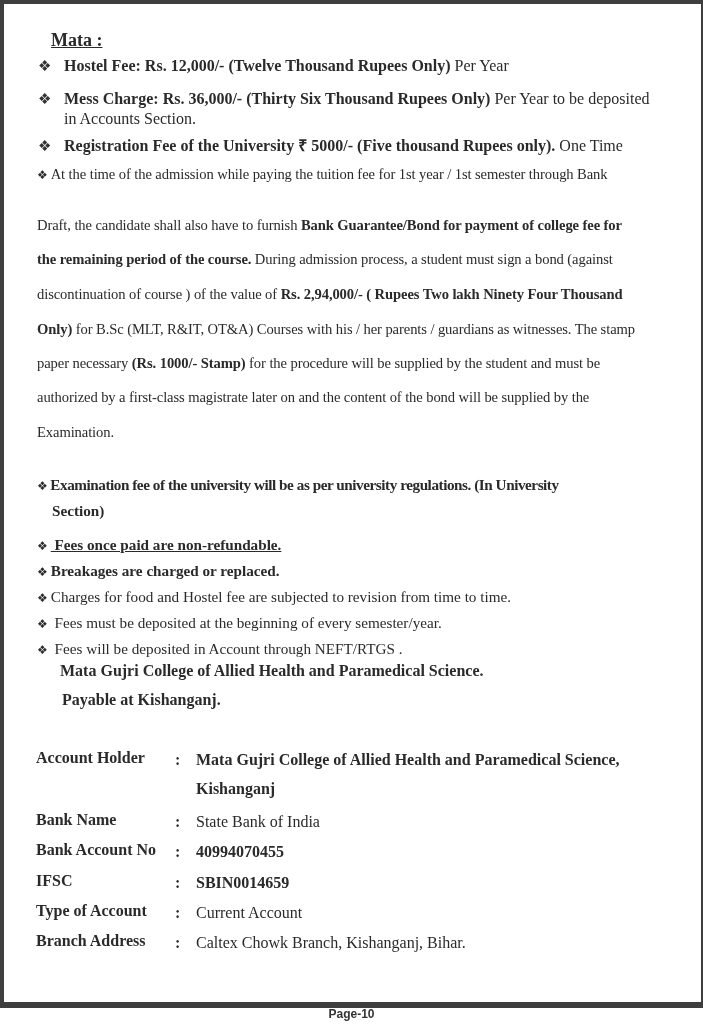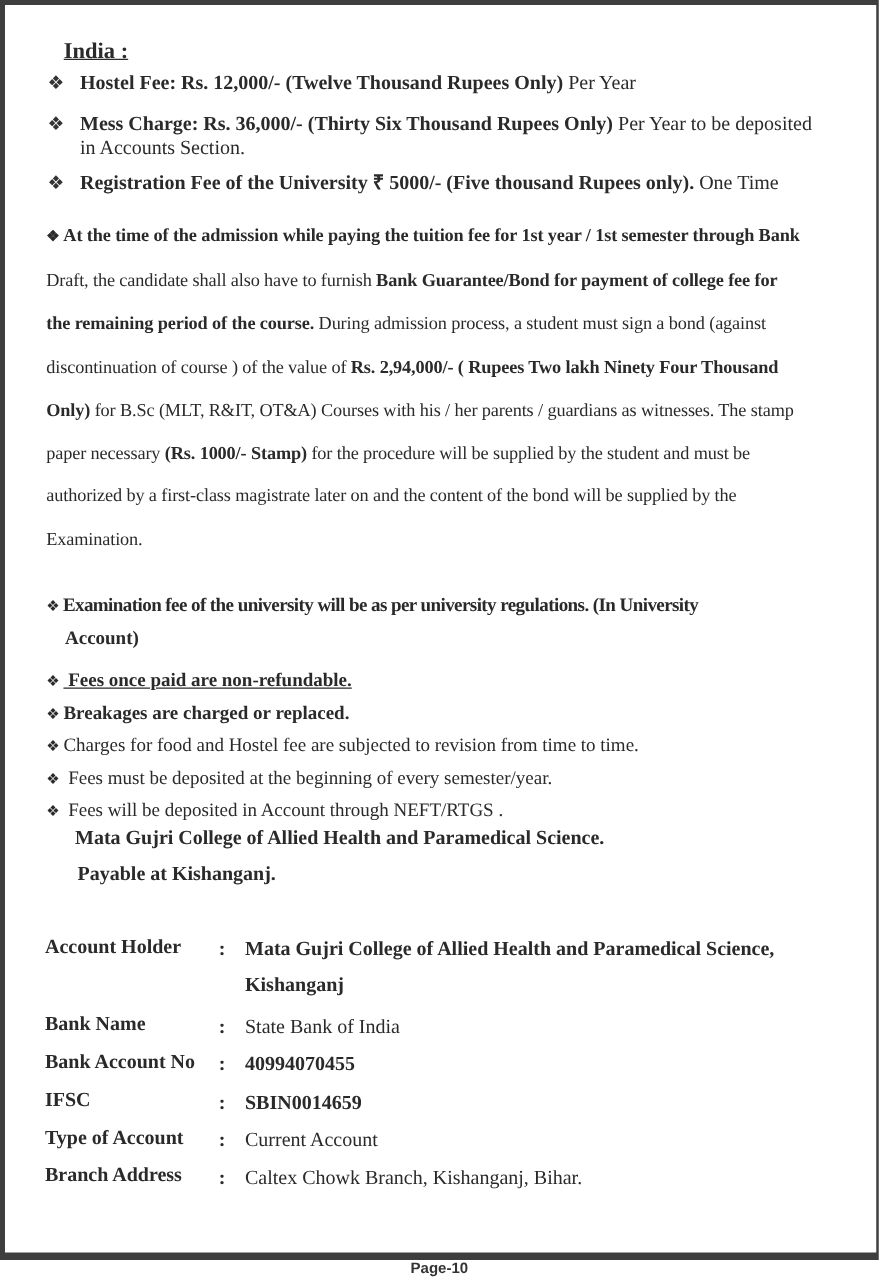--- a/index.html
+++ b/index.html
@@ -23,47 +23,47 @@
   .acct-colon { font-size:16px; font-weight:bold; left:175px; }
   .acct-value { font-size:16px; left:196px; }
   .page-no { left:0; width:703px; top:1007px; text-align:center;
              font-family:"Liberation Sans", sans-serif; font-weight:bold; font-size:12px; color:#333; }
 </style>
 </head>
 <body>
 
 <div class="frame"></div>
 
-<div class="abs note-title">India :</div>
+<div class="abs note-title">Mata :</div>
 
 <div class="abs fee" style="left:38px; top:57px;">
   <span class="bullet">❖</span><span class="b">Hostel Fee: Rs. 12,000/- (Twelve Thousand Rupees Only)</span><span> Per Year</span>
 </div>
 <div class="abs fee" style="left:38px; top:90px;">
   <span class="bullet">❖</span><span class="b">Mess Charge: Rs. 36,000/- (Thirty Six Thousand Rupees Only)</span><span> Per Year to be deposited</span>
 </div>
 <div class="abs fee" style="left:64px; top:110px;">in Accounts Section.</div>
 <div class="abs fee" style="left:38px; top:134px;">
   <span class="bullet">❖</span><span class="b">Registration Fee of the University ₹ 5000/- (Five thousand Rupees only).</span><span> One Time</span>
 </div>
 
 <div id="bond">
-    <div class="abs para" style="left: 37px; top: 181px; font-weight: bold;"><span style="font-size: 12px; margin-right: 3px;">❖</span><span>At the time of the admission while paying the tuition fee for 1st year / 1st semester through Bank</span></div>
+    <div class="abs para" style="left: 37px; top: 166px;"><span style="font-size: 12px; margin-right: 3px;">❖</span><span>At the time of the admission while paying the tuition fee for 1st year / 1st semester through Bank</span></div>
     <div class="abs para" style="left: 37px; top: 217px;"><span>Draft, the candidate shall also have to furnish </span><span class="b">Bank Guarantee/Bond for payment of college fee for</span></div>
     <div class="abs para" style="left: 37px; top: 251px;"><span class="b">the remaining period of the course.</span><span> During admission process, a student must sign a bond  (against</span></div>
     <div class="abs para" style="left: 37px; top: 286px;"><span>discontinuation of course ) of the value of  </span><span class="b">Rs. 2,94,000/- ( Rupees Two lakh Ninety Four Thousand</span></div>
     <div class="abs para" style="left: 37px; top: 321px;"><span class="b">Only)</span><span> for B.Sc (MLT, R&amp;IT, OT&amp;A) Courses with his / her parents / guardians as witnesses. The stamp</span></div>
     <div class="abs para" style="left: 37px; top: 355px;"><span>paper necessary </span><span class="b">(Rs. 1000/- Stamp)</span><span> for the procedure will be supplied by the student and must be</span></div>
     <div class="abs para" style="left: 37px; top: 389px;"><span>authorized by a first-class magistrate later on and the content of the bond will be supplied by the</span></div>
     <div class="abs para" style="left: 37px; top: 424px;"><span>Examination.</span></div>
   </div>
 
 <div id="rules">
     <div class="abs list b" style="left: 37px; top: 476px; letter-spacing: -0.45px;"><span style="font-size: 12px; font-weight: normal; margin-right: 3px;">❖</span><span>Examination fee of the university will be as per university regulations. (In University</span></div>
-    <div class="abs list b" style="left: 52px; top: 502px;">Account)</div>
+    <div class="abs list b" style="left: 52px; top: 502px;">Section)</div>
     <div class="abs list b" style="left: 37px; top: 536px;"><span style="font-size: 12px; font-weight: normal; margin-right: 3px;">❖</span><span class="u"> Fees once paid are non-refundable.</span></div>
     <div class="abs list b" style="left: 37px; top: 562px;"><span style="font-size: 12px; font-weight: normal; margin-right: 3px;">❖</span><span>Breakages are charged or replaced.</span></div>
     <div class="abs list" style="left: 37px; top: 588px;"><span style="font-size: 12px; font-weight: normal; margin-right: 3px;">❖</span><span>Charges for food and Hostel fee are subjected to revision from time to time.</span></div>
     <div class="abs list" style="left: 37px; top: 614px;"><span style="font-size: 12px; font-weight: normal; margin-right: 3px;">❖</span><span> Fees must be deposited at the beginning of every semester/year.</span></div>
     <div class="abs list" style="left: 37px; top: 640px;"><span style="font-size: 12px; font-weight: normal; margin-right: 3px;">❖</span><span> Fees will be deposited in Account through NEFT/RTGS .</span></div>
   </div>
 
 <div class="abs college" style="left:60px; top:662px;">Mata Gujri College of Allied Health and Paramedical Science.</div>
 <div class="abs college" style="left:62px; top:691px;">Payable at Kishanganj.</div>
 

